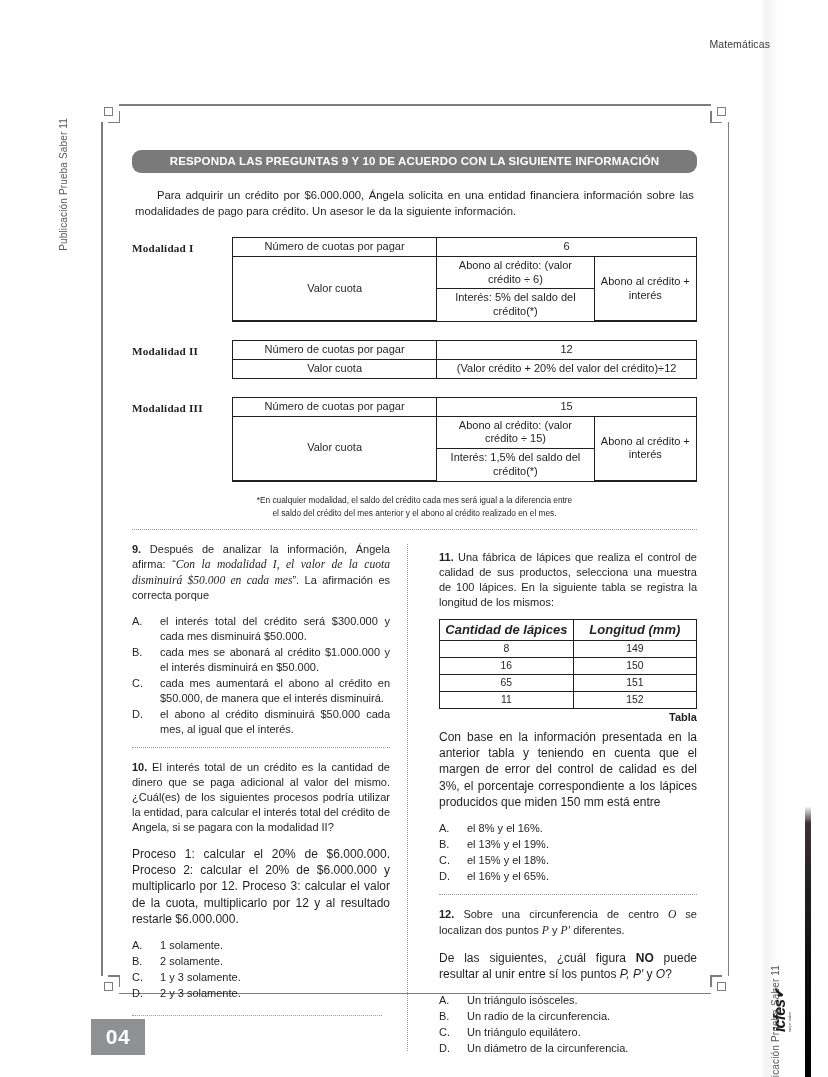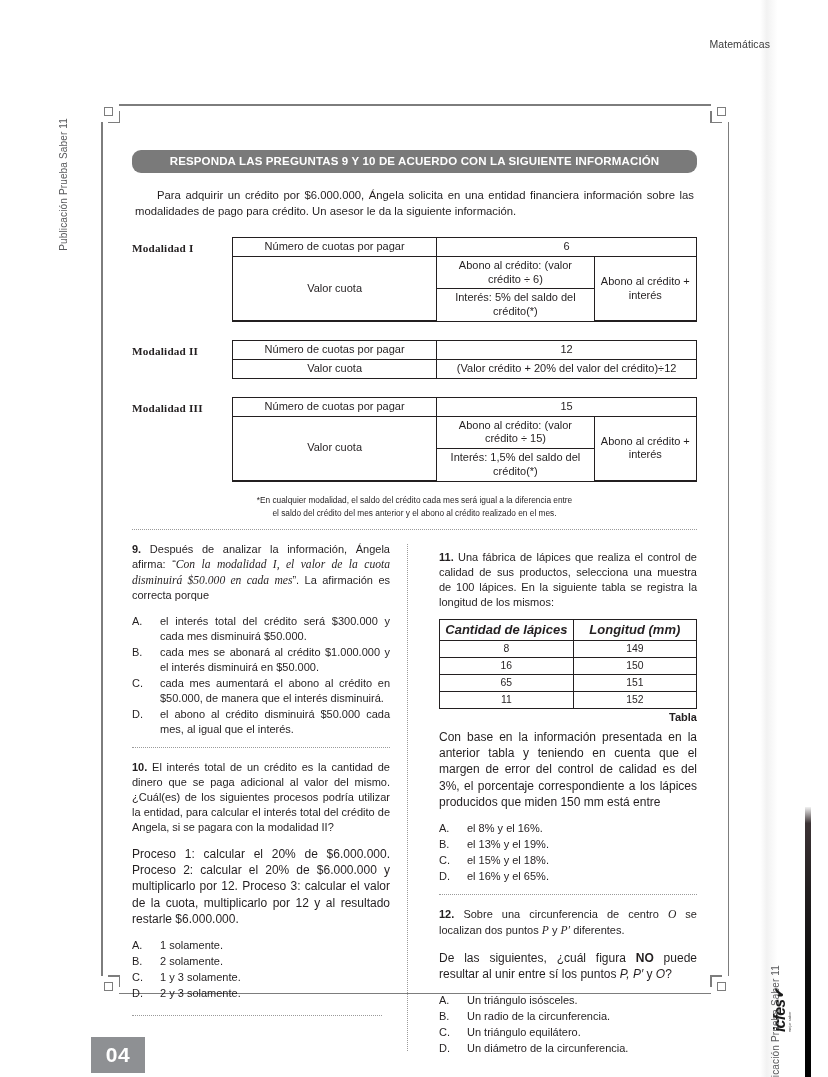--- a/index.html
+++ b/index.html
@@ -314,21 +314,21 @@
   .tabla-cap {
     text-align: right;
     font-weight: bold;
     font-size: 11px;
     margin-top: 2px;
   }
 
   
   .pagenum {
     position: absolute;
-    left: 91px; bottom: 4px;
+    left: 91px; bottom: 22px;
     width: 54px; height: 36px;
     background: #8e9093;
     color: #ffffff;
     font-weight: bold;
     font-size: 21px;
     display: flex;
     align-items: center;
     justify-content: center;
     letter-spacing: .5px;
   }

